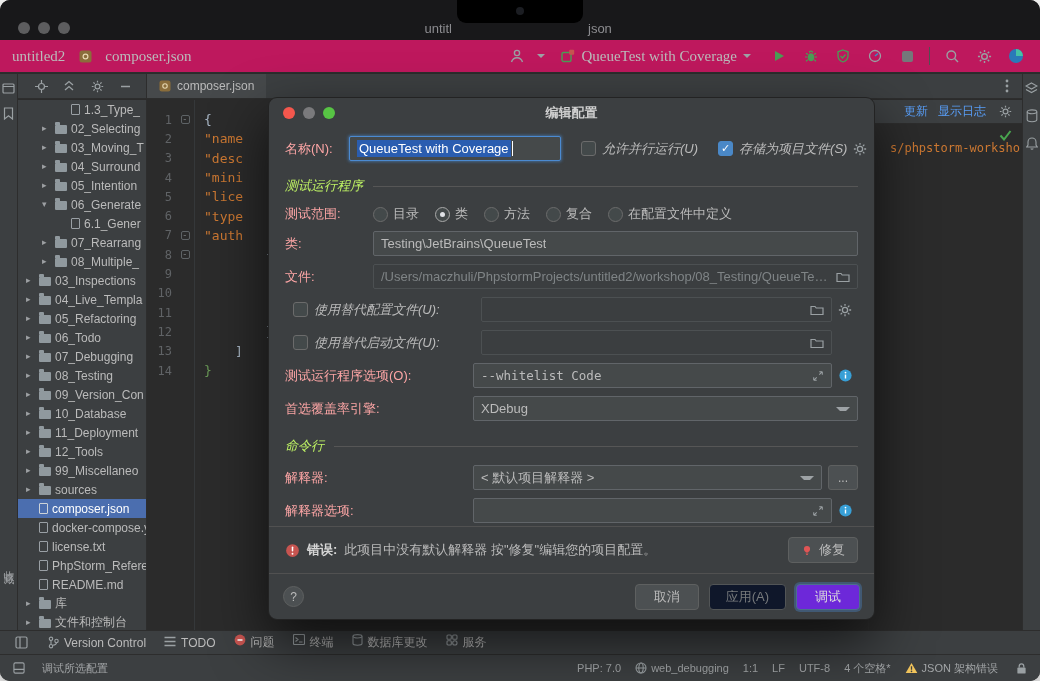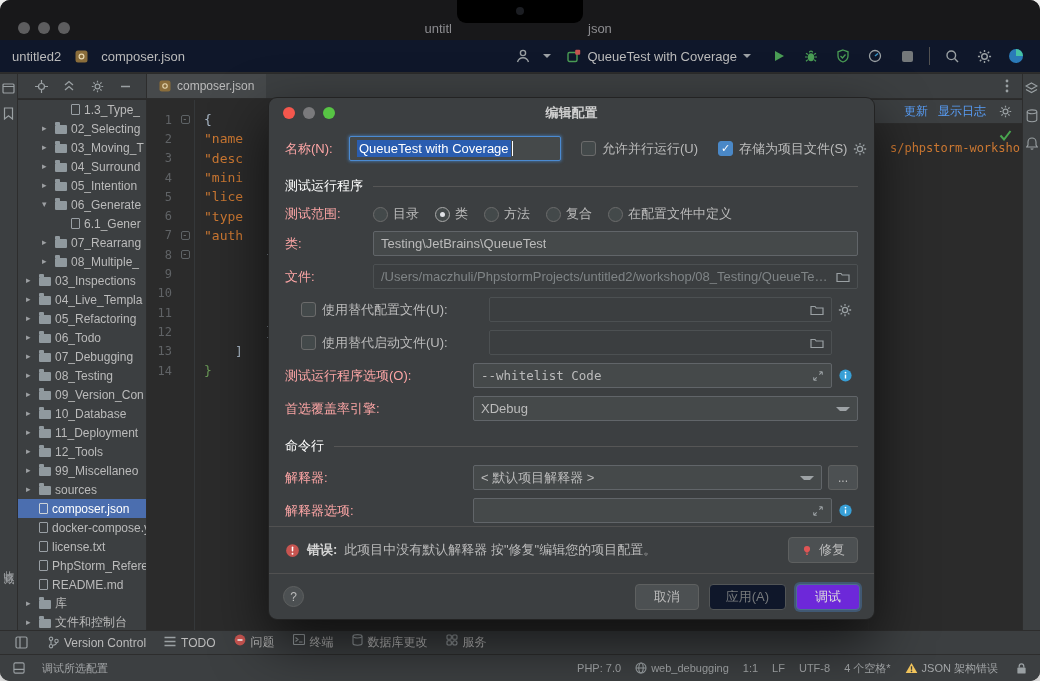--- a/index.html
+++ b/index.html
@@ -15,22 +15,22 @@
   .lt.red{background:#f4574d;}
   .lt.dim{background:#7a7a7c;}
   .lt.green{background:#57c444;}
   .wtitle{position:absolute;top:21px;font-size:13px;color:#8c8c90;}
   .wtitle.left{right:calc(50% + 68px);}
   .wtitle.right{left:calc(50% + 68px);}
   .notch{position:absolute;top:0;left:50%;transform:translateX(-50%);width:126px;height:23px;background:#000;border-radius:0 0 9px 9px;}
   .cam{position:absolute;top:7px;left:50%;transform:translateX(-50%);width:8px;height:8px;border-radius:50%;background:#1b1d22;}
 
   
-  .toolbar{position:absolute;top:40px;left:0;right:0;height:33px;background:#0f172a;border-bottom:1px solid #2d2d2d;
-    display:flex;align-items:center;padding:0 12px;gap:8px;font-size:13px;}
+  .toolbar{position:absolute;top:40px;left:0;right:0;height:33px;background:#be185d;border-bottom:1px solid #2d2d2d;
+    display:flex;align-items:center;padding:0 12px;gap:8px;font-size:15px;font-family:Liberation Serif, serif;}
   .crumb{color:#bbb;cursor:default;}
   .tsp{flex:1;}
   .tbi{display:flex;align-items:center;justify-content:center;width:24px;height:24px;flex:none;}
   .vsep{width:1px;height:18px;background:#515151;margin:0 2px;flex:none;}
   .runcombo{display:flex;align-items:center;gap:6px;padding:2px 8px;border-radius:4px;color:#bbb;}
   .cmbarr{width:0;height:0;border:4px solid transparent;border-top-color:#9da2a5;margin-top:4px;flex:none;}
   .stopsq{width:11px;height:11px;background:#74787a;border-radius:2px;display:block;}
   .svgi{display:block;}
 
   
@@ -109,30 +109,30 @@
   .field.dis{background:#3b3e40;border-color:#4c5052;color:#7f8486;}
   .field .ell{overflow:hidden;text-overflow:ellipsis;}
   .namew{flex:0 0 212px;}
   .field.focus{border-color:#4b8ad1;box-shadow:0 0 3px 1px rgba(74,138,209,.55);}
   .seltxt{background:#2a5db0;color:#fff;padding:1px 2px;}
   .caret{width:1px;height:15px;background:#fff;margin-left:1px;}
   .fic{margin-left:auto;display:flex;align-items:center;padding-left:6px;flex:none;}
   .mono{font-family:"DejaVu Sans Mono",monospace;font-size:12.5px;}
   .ibtn{width:26px;display:flex;align-items:center;justify-content:center;flex:none;}
   .ibtn.ghost{visibility:hidden;}
-  .cbl{display:inline-flex;align-items:center;gap:6px;margin-left:20px;white-space:nowrap;color:#bbb;}
-  .cbl.w188{width:188px;flex:none;margin-left:16px;}
+  .cbl{display:inline-flex;align-items:center;gap:6px;margin-left:20px;white-space:nowrap;color:#bbb;font-style:italic;}
+  .cbl.w188{width:188px;flex:none;margin-left:8px;}
   .cb{width:15px;height:15px;border:1px solid #6b6b6b;border-radius:3px;background:#43494a;display:inline-flex;align-items:center;justify-content:center;flex:none;}
   .cb.on{background:#4a88c7;border-color:#4a88c7;}
   .cb.on::after{content:"\2713";color:#fff;font-size:11px;font-weight:bold;}
   .rbl{display:inline-flex;align-items:center;gap:5px;margin-right:16px;white-space:nowrap;}
   .radio{width:15px;height:15px;border:1px solid #6b6b6b;border-radius:50%;background:#43494a;display:inline-block;flex:none;position:relative;}
   .radio.on{border-color:#a8a8a8;}
   .radio.on::after{content:"";position:absolute;left:4px;top:4px;right:4px;bottom:4px;background:#dfe1e5;border-radius:50%;}
-  .sect{display:flex;align-items:center;gap:10px;margin:16px 16px 2px;color:#ffffff;}
+  .sect{display:flex;align-items:center;gap:10px;margin:16px 16px 2px;color:#bef264;font-style:italic;}
   .sline{flex:1;height:1px;background:#565656;}
   .morebtn{width:30px;height:25px;margin-left:6px;background:#4c5052;border:1px solid #5e6060;border-radius:3px;color:#bbb;font-size:12px;flex:none;}
   .grow{flex:1;}
   .dhr{height:1px;background:#515151;flex:none;}
   .errrow{display:flex;align-items:center;gap:7px;margin:10px 16px;}
   .errb{font-weight:bold;color:#d6d6d6;}
   .errt{color:#bbb;}
   .btn{height:26px;min-width:64px;padding:0 16px;background:#4c5052;border:1px solid #5e6060;border-radius:4px;color:#bbb;font-size:13px;font-family:inherit;}
   .btn.disd{color:#777a7c;background:#0f172a;border-color:#525556;}
   .btn.prim{background:#6d28d9;border-color:#4c708c;color:#dcdcdc;box-shadow:0 0 0 2px rgba(74,138,209,.35);}

